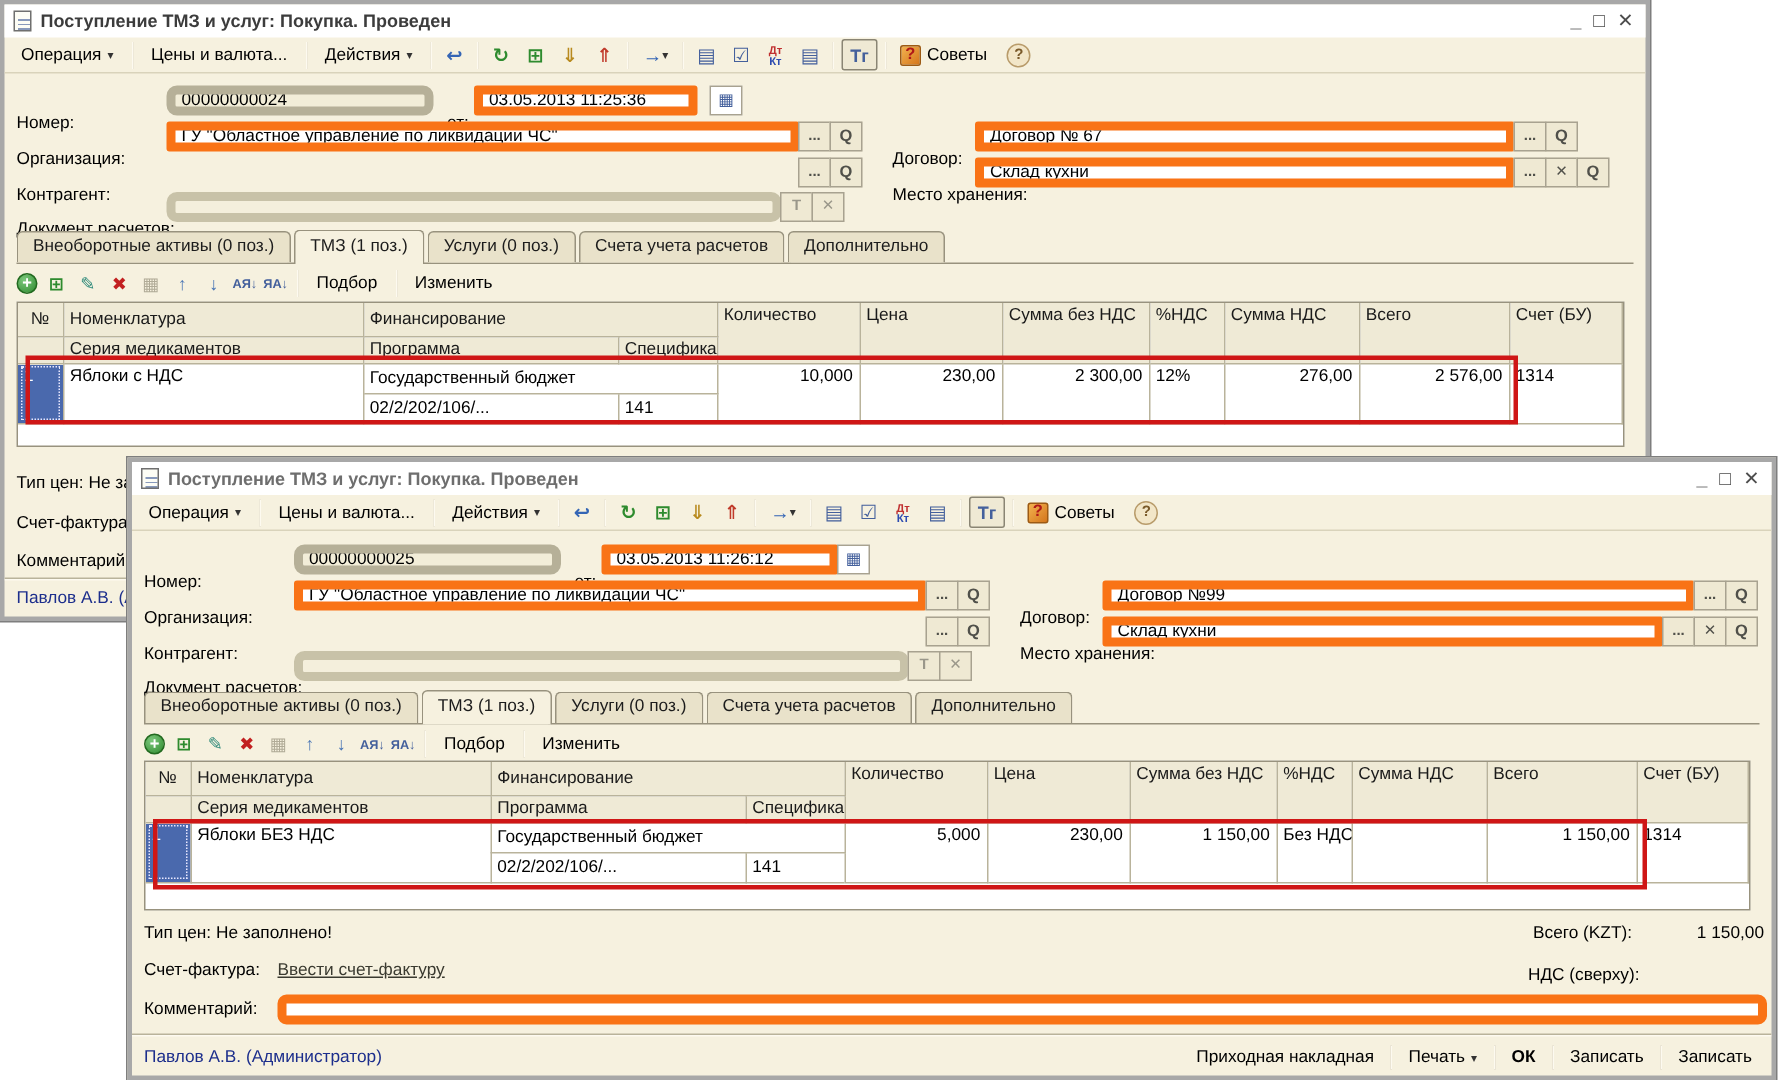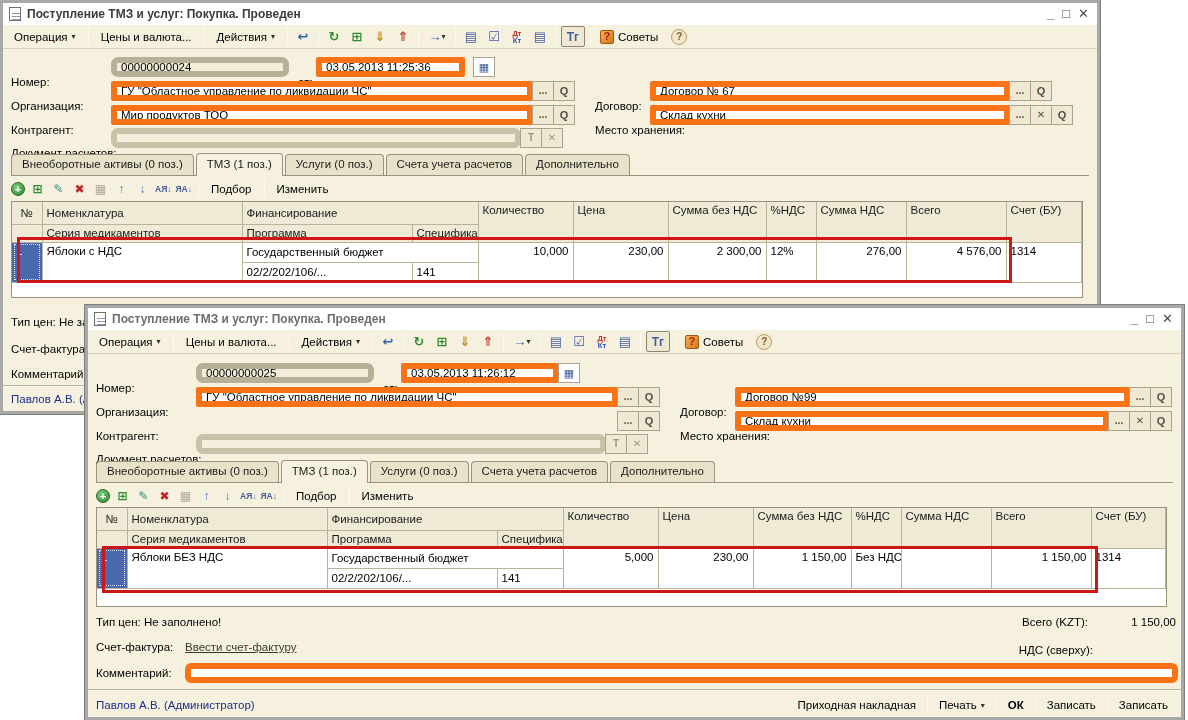--- a/index.html
+++ b/index.html
@@ -204,21 +204,20 @@
     <span class="flabel" style="left:8px;top:59px">Организация:</span>
     <input class="finput" style="left: 108px; top: 56px; width: 422px;" readonly="" value="ГУ &quot;Областное управление по ликвидации ЧС&quot;">
     <span class="fbtn" style="left:529px;top:56px">...</span>
     <span class="fbtn lens" style="left:550px;top:56px">Q</span>
     <span class="flabel" style="left:592px;top:59px">Договор:</span>
     <input class="finput" style="left: 647px; top: 56px; width: 360px;" readonly="" value="Договор № 67">
     <span class="fbtn" style="left:1006px;top:56px">...</span>
     <span class="fbtn lens" style="left:1027px;top:56px">Q</span>
 
     <span class="flabel" style="left:8px;top:83px">Контрагент:</span>
-    <input class="finput" style="left: 108px; top: 80px; width: 422px;" readonly="" value="Мир продуктов ТОО">
     <span class="fbtn" style="left:529px;top:80px">...</span>
     <span class="fbtn lens" style="left:550px;top:80px">Q</span>
     <span class="flabel" style="left:592px;top:83px">Место хранения:</span>
     <input class="finput" style="left: 647px; top: 80px; width: 360px;" readonly="" value="Склад кухни">
     <span class="fbtn" style="left:1006px;top:80px">...</span>
     <span class="fbtn" style="left:1027px;top:80px">✕</span>
     <span class="fbtn lens" style="left:1048px;top:80px">Q</span>
 
     <span class="flabel" style="left:8px;top:106px">Документ расчетов:</span>
     <input class="finput dis" style="left: 108px; top: 103px; width: 410px;" readonly="">
@@ -285,21 +284,21 @@
         </tr>
         <tr>
           <td class="numcell" rowspan="2">1</td>
           <td class="top" rowspan="2">Яблоки с НДС</td>
           <td colspan="2">Государственный бюджет</td>
           <td class="r top" rowspan="2">10,000</td>
           <td class="r top" rowspan="2">230,00</td>
           <td class="r top" rowspan="2">2 300,00</td>
           <td class="top" rowspan="2">12%</td>
           <td class="r top" rowspan="2">276,00</td>
-          <td class="r top" rowspan="2">4 576,00</td>
+          <td class="r top" rowspan="2">2 576,00</td>
           <td class="top" rowspan="2">1314</td>
         </tr>
         <tr>
           <td>02/2/202/106/...</td>
           <td>141</td>
         </tr>
       </tbody>
         </table>
     </div>
 

